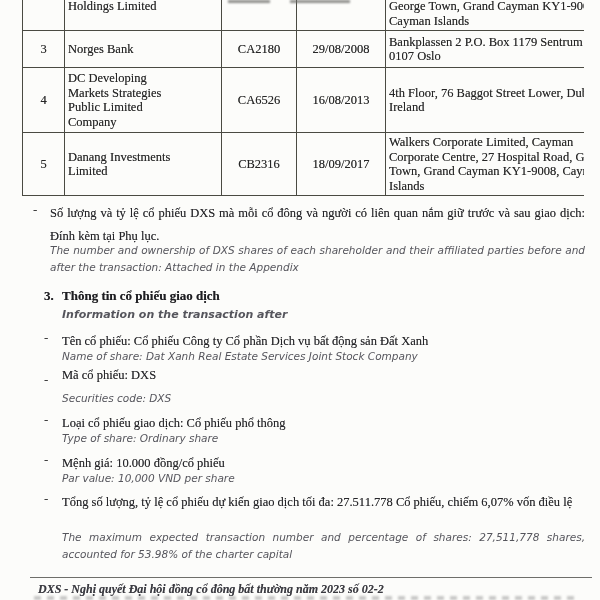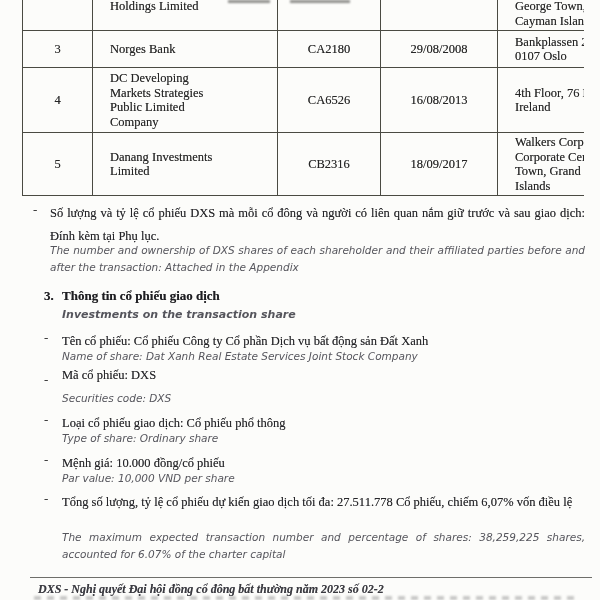--- a/index.html
+++ b/index.html
@@ -10,21 +10,21 @@
     color:#262626;
   }
   .page{position:absolute;inset:0;background:#fcfcfa;}
   .abs{position:absolute;}
   
   .tbl-wrap{position:absolute;left:22px;top:0;width:562px;overflow:hidden;}
   table.doc-table{border-collapse:collapse;table-layout:fixed;width:561px;}
   .doc-table td{
     border:1px solid #4a4a42;
     font-size:12.5px;line-height:14.5px;
-    padding:2px 17px;vertical-align:middle;
+    padding:2px 3px;vertical-align:middle;
     text-shadow:0 0 .5px rgba(40,40,40,.55);
   }
   .doc-table tr.clipped td{border-top:none;vertical-align:top;}
   .col-no{width:35px;text-align:center;}
   .col-name{width:150px;}
   .col-code{width:68px;text-align:center;}
   .col-date{width:82px;text-align:center;}
   .col-addr{width:226px;}
   .name-inner{max-width:118px;display:block;}
   tr.clipped .cell-clip{margin-top:-3px;display:block;}
@@ -111,39 +111,39 @@
 
   <div class="abs smudge" style="left:228px;top:0;width:42px;height:3px;"></div>
   <div class="abs smudge" style="left:290px;top:0;width:60px;height:3px;"></div>
 
   <span class="abs dash" style="left:33px;top:202px;">-</span>
   <div class="abs vi" style="left:50px;top:202px;width:535px;">Số lượng và tỷ lệ cổ phiếu DXS mà mỗi cổ đông và người có liên quan nắm giữ trước và sau giao dịch: Đính kèm tại Phụ lục.</div>
   <div class="abs en" style="left:50px;top:242px;width:535px;">The number and ownership of DXS shares of each shareholder and their affiliated parties before and after the transaction: Attached in the Appendix</div>
 
   <span class="abs sec-num" style="left:44px;top:288px;">3.</span>
   <span class="abs sec-title" style="left:62px;top:288px;">Thông tin cổ phiếu giao dịch</span>
-  <div class="abs en sec-en" style="left:62px;top:306px;width:400px;text-align:left;font-size:11px;">Investments on the transaction share</div>
+  <div class="abs en sec-en" style="left:62px;top:306px;width:400px;text-align:left;font-size:11px;">Information on the transaction after</div>
 
   <span class="abs dash" style="left:44px;top:330px;">-</span>
   <div class="abs vi" style="left:62px;top:330px;width:523px;text-align:left;">Tên cổ phiếu: Cổ phiếu Công ty Cổ phần Dịch vụ bất động sản Đất Xanh</div>
   <div class="abs en" style="left:62px;top:348px;width:523px;text-align:left;">Name of share: Dat Xanh Real Estate Services Joint Stock Company</div>
 
   <span class="abs dash" style="left:44px;top:372px;">-</span>
   <div class="abs vi" style="left:62px;top:364px;width:523px;text-align:left;">Mã cổ phiếu: DXS</div>
   <div class="abs en" style="left:62px;top:390px;width:523px;text-align:left;">Securities code: DXS</div>
 
   <span class="abs dash" style="left:44px;top:412px;">-</span>
   <div class="abs vi" style="left:62px;top:412px;width:523px;text-align:left;">Loại cổ phiếu giao dịch: Cổ phiếu phổ thông</div>
   <div class="abs en" style="left:62px;top:430px;width:523px;text-align:left;">Type of share: Ordinary share</div>
 
   <span class="abs dash" style="left:44px;top:452px;">-</span>
   <div class="abs vi" style="left:62px;top:452px;width:523px;text-align:left;">Mệnh giá: 10.000  đồng/cổ phiếu</div>
   <div class="abs en" style="left:62px;top:470px;width:523px;text-align:left;">Par value: 10,000 VND per share</div>
 
   <span class="abs dash" style="left:44px;top:491px;">-</span>
   <div class="abs vi" style="left:62px;top:491px;width:523px;">Tổng số lượng, tỷ lệ cổ phiếu dự kiến giao dịch tối đa: 27.511.778 Cổ phiếu, chiếm 6,07% vốn điều lệ</div>
-  <div class="abs en" style="left:62px;top:529px;width:523px;">The maximum expected transaction number and percentage of shares: 38,259,225 shares, accounted for 6.07% of the charter capital</div>
+  <div class="abs en" style="left:62px;top:529px;width:523px;">The maximum expected transaction number and percentage of shares: 27,511,778 shares, accounted for 53.98% of the charter capital</div>
 
   <div class="abs rule" style="left:30px;top:577px;width:562px;"></div>
   <div class="abs footer-text" style="left:38px;top:582px;">DXS - Nghị quyết Đại hội đồng cổ đông bất thường năm 2023 số 02-2</div>
   <div class="abs bottom-blur" style="left:34px;top:596px;width:540px;"></div>
 
 </div>
 
 </body></html>

